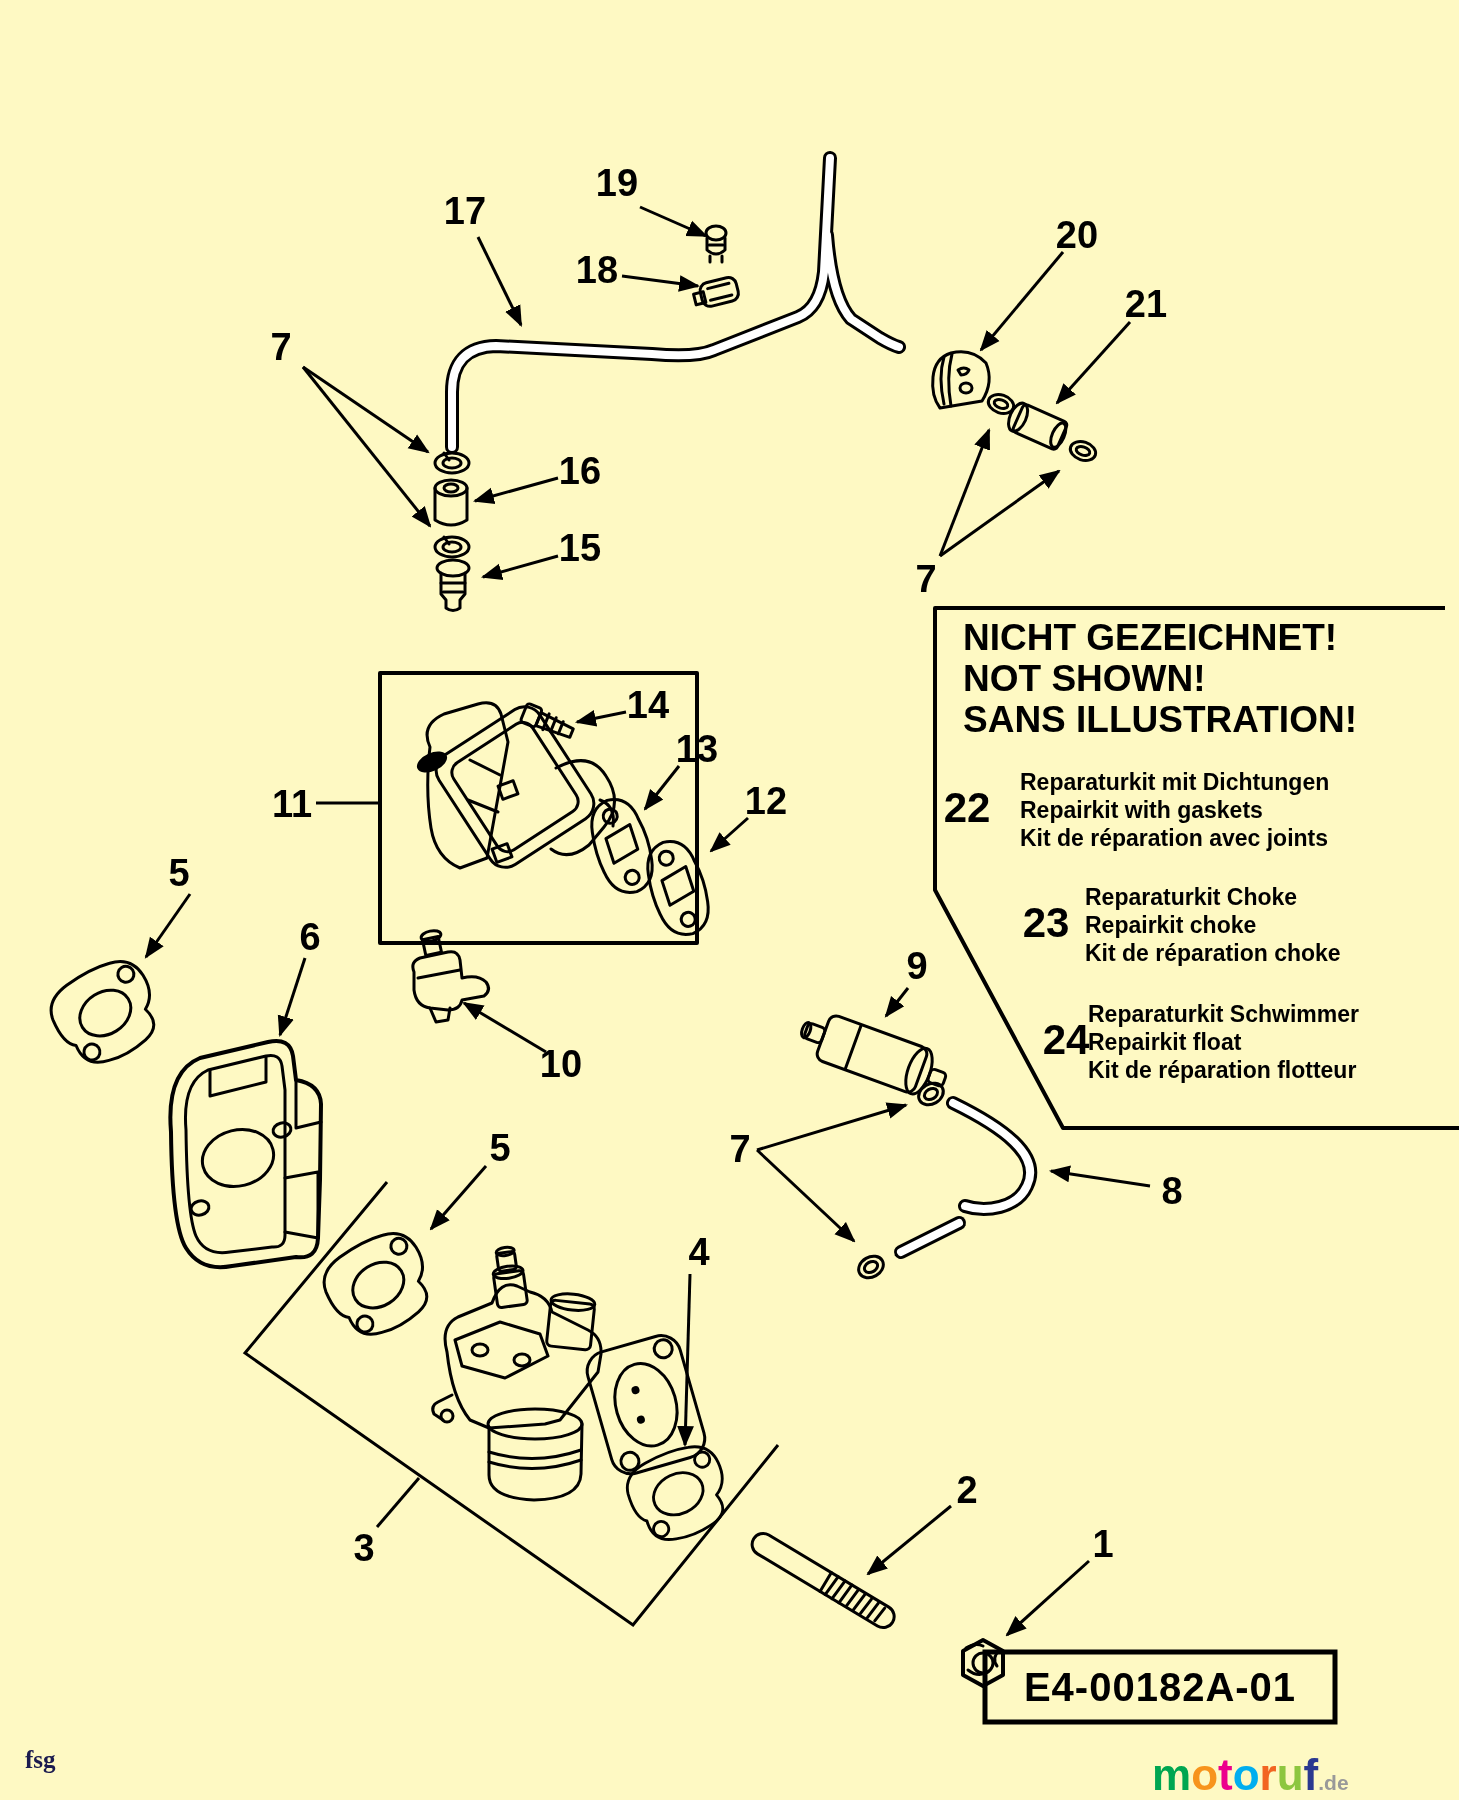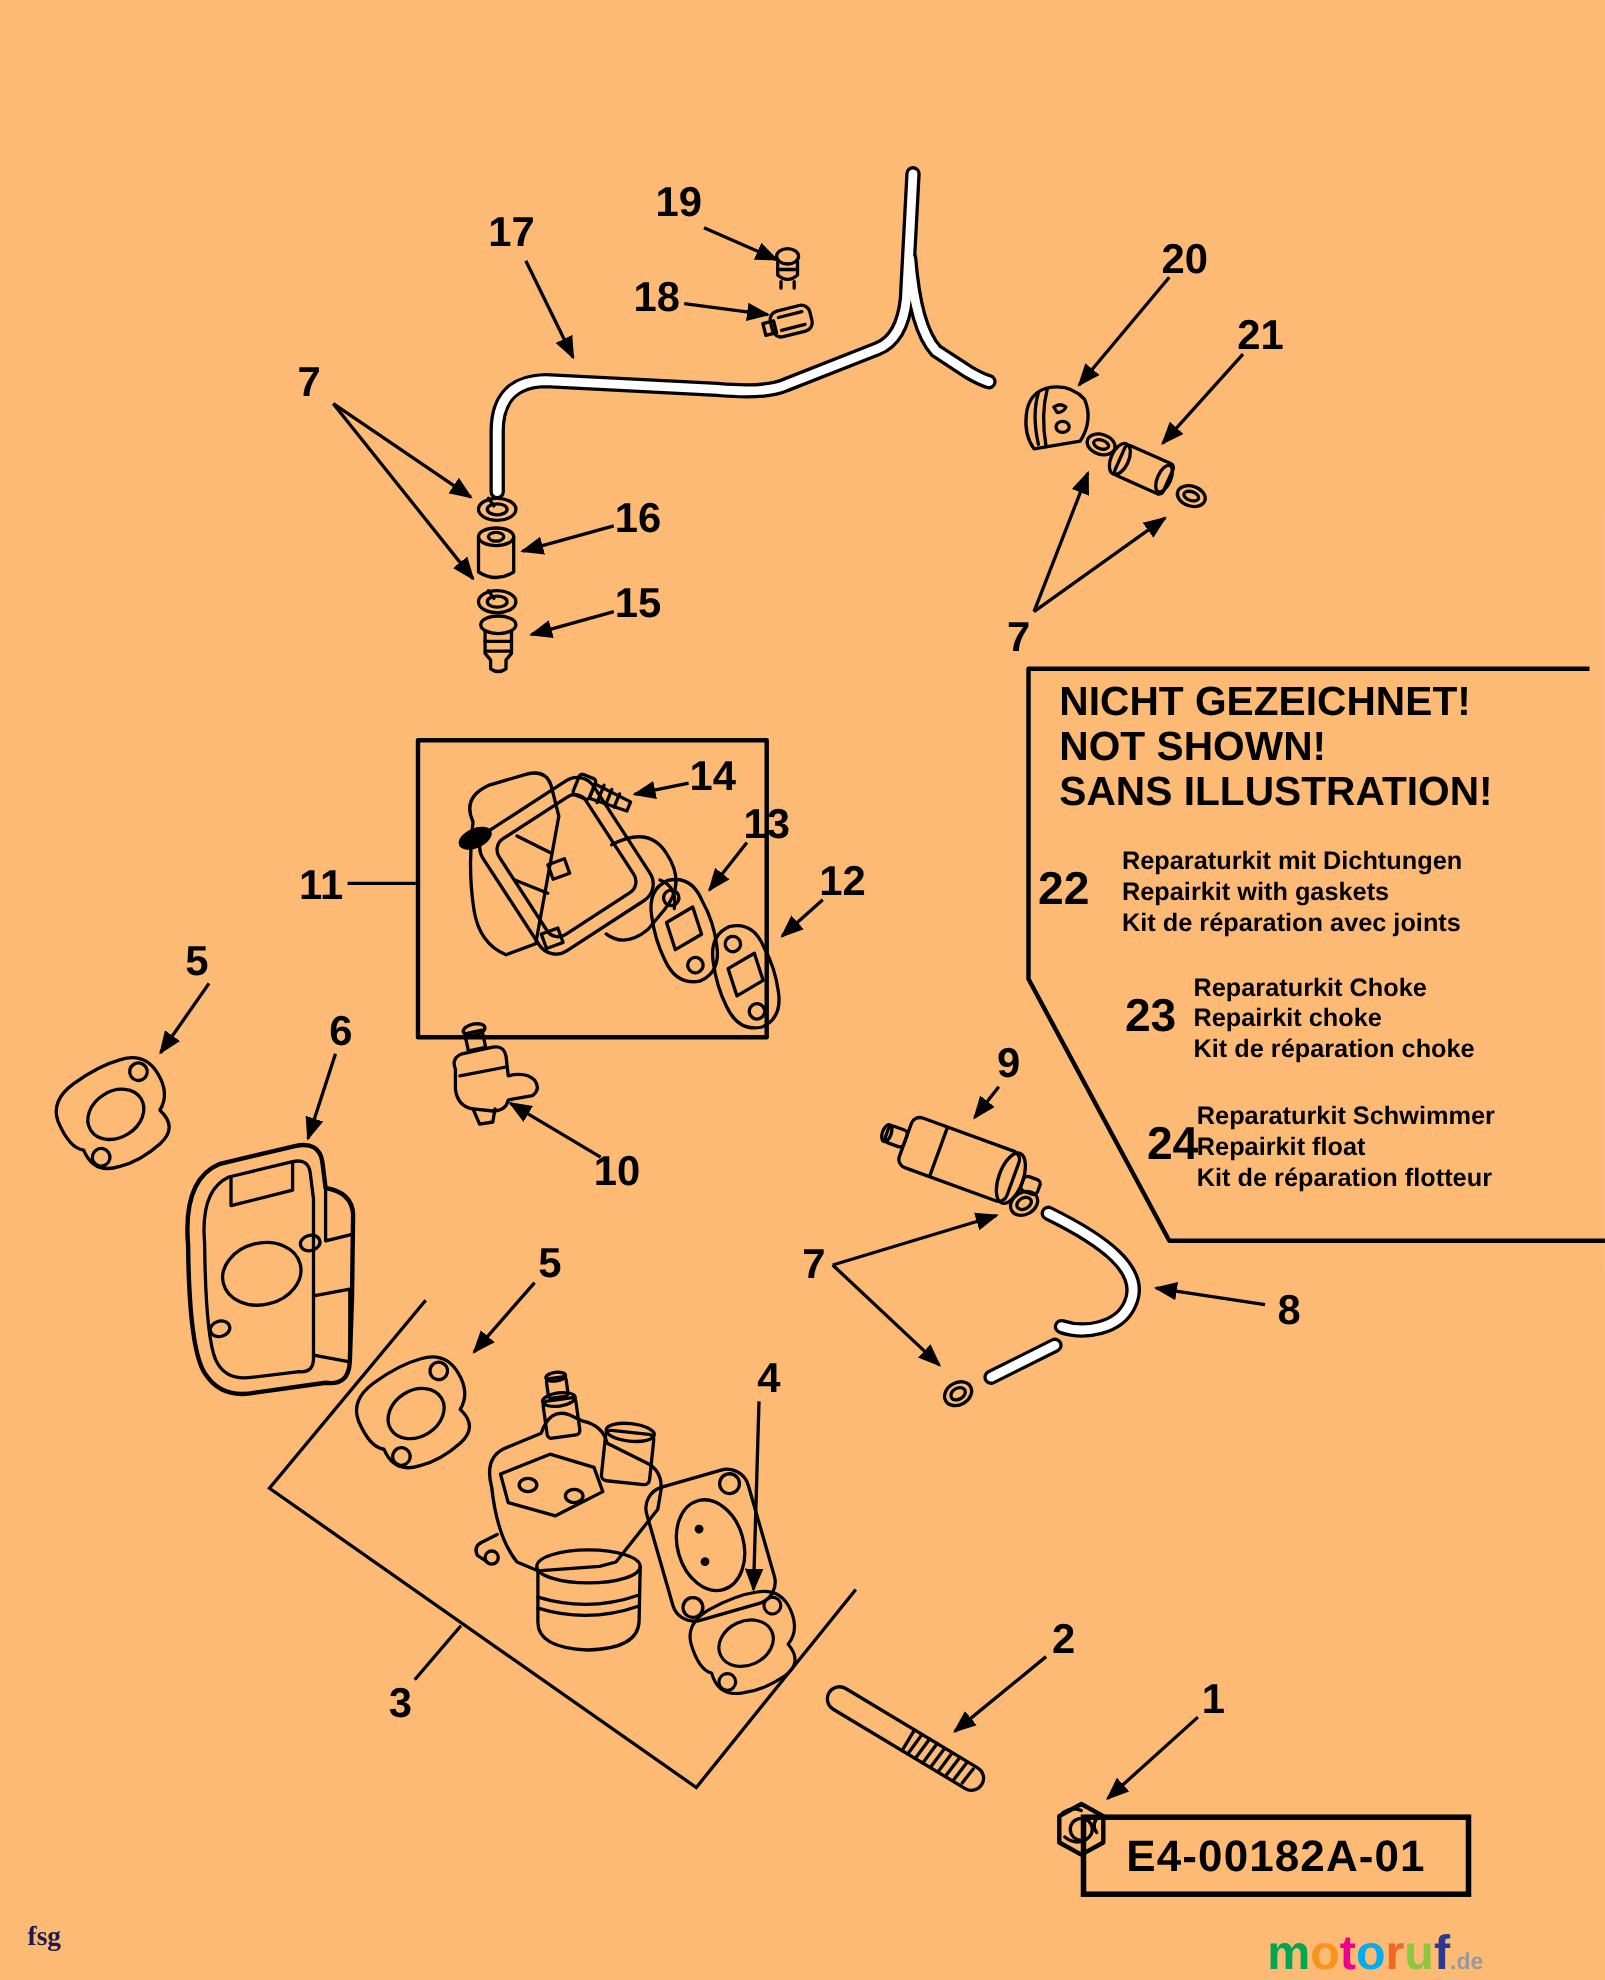--- a/index.html
+++ b/index.html
@@ -1,16 +1,16 @@
 <!DOCTYPE html>
 <html><head>
 <meta charset="utf-8">
 <style>
   html,body{margin:0;padding:0;background:#e8e8e8;}
-  .page{width:1459px;height:1800px;background:#fdba74;position:relative;margin:0 auto;overflow:hidden;}
+  .page{width:1459px;height:1800px;background:#fef9c3;position:relative;margin:0 auto;overflow:hidden;}
   svg{position:absolute;left:0;top:0;}
   .ln{stroke:#000;stroke-width:3;fill:none;stroke-linejoin:round;stroke-linecap:round;}
   .lnw4{stroke:#000;stroke-width:4;fill:none;stroke-linejoin:round;}
   .leader{stroke:#000;stroke-width:3;fill:none;}
   .tube-o{stroke:#000;stroke-width:14;fill:none;stroke-linecap:round;stroke-linejoin:round;}
   .tube-i{stroke:#fff;stroke-width:8;fill:none;stroke-linecap:round;stroke-linejoin:round;}
   text{font-family:"Liberation Sans",sans-serif;fill:#000;}
   .callout{font-size:38px;font-weight:bold;}
   .ns-head{font-size:37px;font-weight:bold;}
   .ns-num{font-size:42px;font-weight:bold;}

